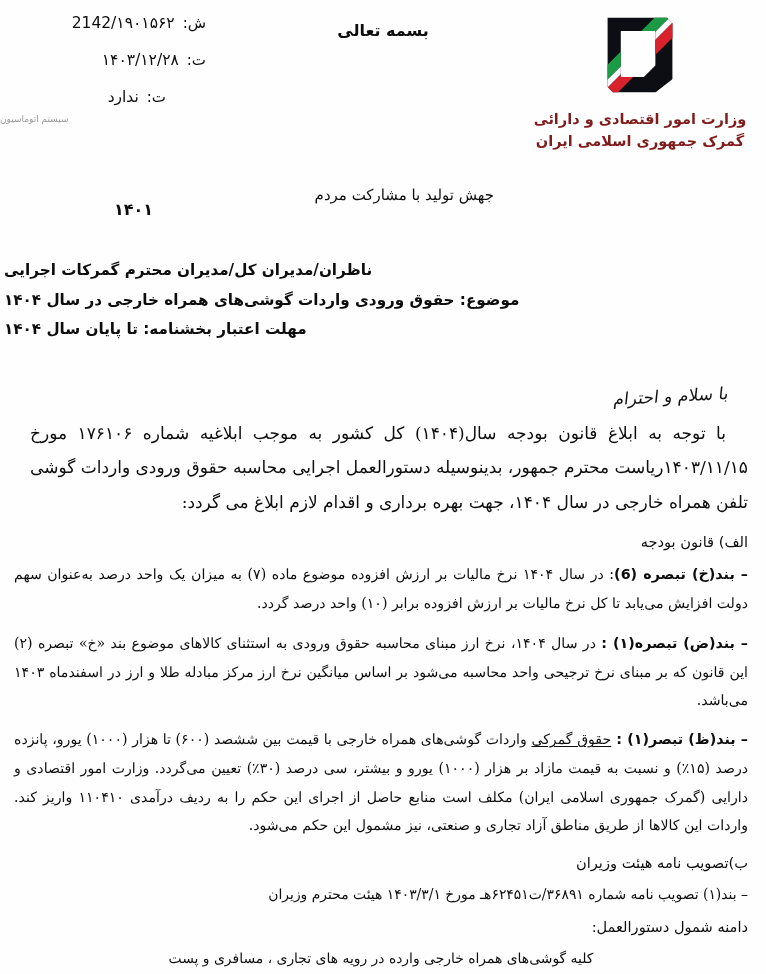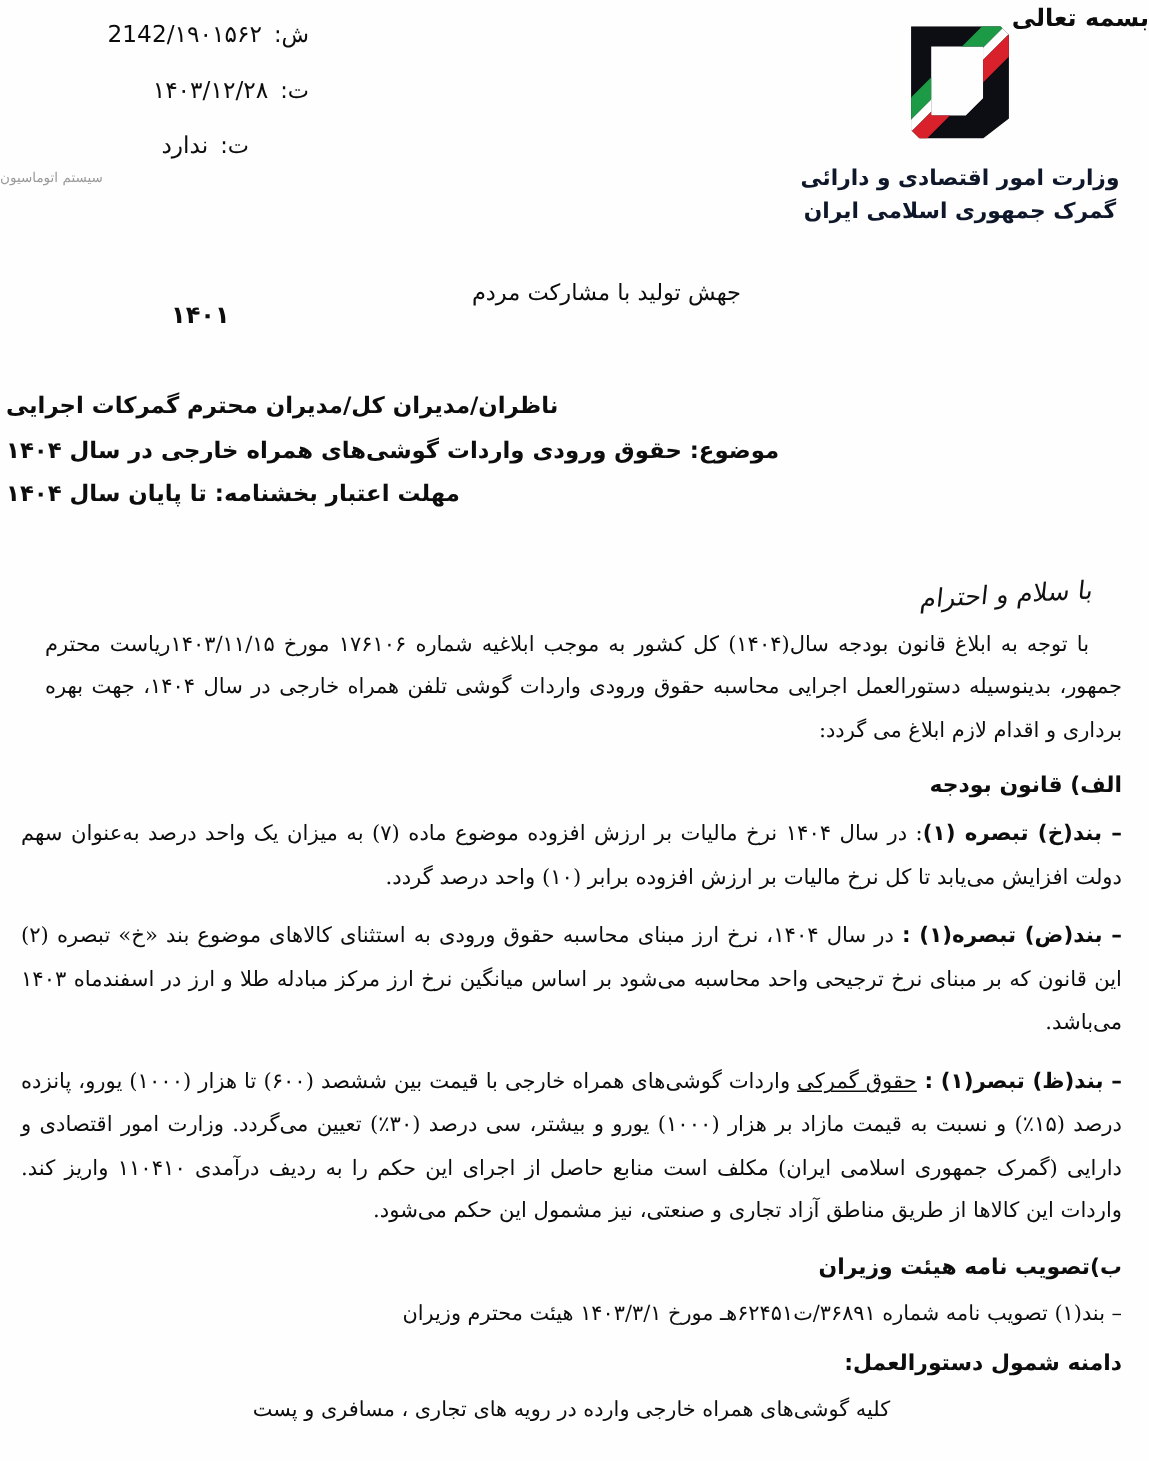--- a/index.html
+++ b/index.html
@@ -67,23 +67,24 @@
   }
   .automation-note {
     padding-right: 60px;
     font-size: 9px;
     color: #9a9a9a;
     letter-spacing: 0.3px;
   }
 
   .basmalah {
     position: absolute;
-    top: 2px;
+    top: 21px;
     left: 0;
     right: 0;
+    text-align: center;
     font-size: 16px;
     font-weight: 700;
     letter-spacing: 0.2px;
   }
 
   .org-block {
     position: absolute;
     top: 4px;
     right: 8px;
     width: 236px;
@@ -93,21 +94,21 @@
     width: 96px;
     height: 96px;
     margin: 2px auto 6px auto;
     position: relative;
   }
   .org-line {
     font-size: 14.5px;
     font-weight: 700;
     line-height: 1.55;
     letter-spacing: 0.2px;
-    color: #0f172a;
+    color: #7f1d1d;
   }
 
   
   .slogan-row {
     position: absolute;
     top: 186px;
     left: 0;
     right: 0;
     height: 40px;
   }
@@ -166,33 +167,33 @@
   .body-area {
     position: absolute;
     top: 416px;
     right: 0;
     left: 0;
     padding: 0 18px 0 14px;
   }
 
   p.para {
     font-family: "DejaVu Serif", "Liberation Serif", serif;
-    font-size: 14px;
+    font-size: 17px;
     line-height: 2.02;
     margin: 0 0 11px 16px;
     text-align: justify;
     text-justify: inter-word;
     text-indent: 22px;
     letter-spacing: 0;
   }
 
   h3.section-head {
     font-family: "DejaVu Sans", "Liberation Sans", sans-serif;
     font-size: 14.6px;
-    font-weight: 700;
+    font-weight: 400;
     margin: 4px 0 7px 0;
     text-align: right;
     line-height: 1.6;
   }
 
   p.clause {
     font-family: "DejaVu Serif", "Liberation Serif", serif;
     font-size: 14.1px;
     line-height: 2.02;
     margin: 0 0 11px 0;
@@ -286,21 +287,21 @@
 
   <div class="greeting">با سلام و احترام</div>
 
   <div class="body-area">
 
     <p class="para">با توجه به ابلاغ قانون بودجه سال(۱۴۰۴) کل کشور به موجب ابلاغیه شماره ۱۷۶۱۰۶ مورخ ۱۴۰۳/۱۱/۱۵ریاست محترم جمهور، بدینوسیله دستورالعمل اجرایی محاسبه حقوق ورودی واردات گوشی تلفن همراه خارجی در سال ۱۴۰۴، جهت بهره برداری و اقدام لازم ابلاغ می گردد:</p>
 
     <h3 class="section-head">الف) قانون بودجه</h3>
 
     <p class="clause">
-      <span class="lead">– بند(خ) تبصره (۱)</span><span>: در سال ۱۴۰۴ نرخ مالیات بر ارزش افزوده موضوع ماده (۷) به میزان یک واحد درصد به‌عنوان سهم دولت افزایش می‌یابد تا کل نرخ مالیات بر ارزش افزوده برابر (۱۰) واحد درصد گردد.</span>
+      <span class="lead">– بند(خ) تبصره (6)</span><span>: در سال ۱۴۰۴ نرخ مالیات بر ارزش افزوده موضوع ماده (۷) به میزان یک واحد درصد به‌عنوان سهم دولت افزایش می‌یابد تا کل نرخ مالیات بر ارزش افزوده برابر (۱۰) واحد درصد گردد.</span>
     </p>
 
     <p class="clause">
       <span class="lead">– بند(ض) تبصره(۱) :</span><span> در سال ۱۴۰۴، نرخ ارز مبنای محاسبه حقوق ورودی به استثنای کالاهای موضوع بند «خ» تبصره (۲) این قانون که بر مبنای نرخ ترجیحی واحد محاسبه می‌شود بر اساس میانگین نرخ ارز مرکز مبادله طلا و ارز در اسفندماه ۱۴۰۳ می‌باشد.</span>
     </p>
 
     <p class="clause">
       <span class="lead">– بند(ظ) تبصر(۱) : </span><span class="uline">حقوق گمرکی</span><span> واردات گوشی‌های همراه خارجی با قیمت بین ششصد (۶۰۰) تا هزار (۱۰۰۰) یورو، پانزده درصد (۱۵٪) و نسبت به قیمت مازاد بر هزار (۱۰۰۰) یورو و بیشتر، سی درصد (۳۰٪) تعیین می‌گردد. وزارت امور اقتصادی و دارایی (گمرک جمهوری اسلامی ایران) مکلف است منابع حاصل از اجرای این حکم را به ردیف درآمدی ۱۱۰۴۱۰ واریز کند. واردات این کالاها از طریق مناطق آزاد تجاری و صنعتی، نیز مشمول این حکم می‌شود.</span>
     </p>
 

